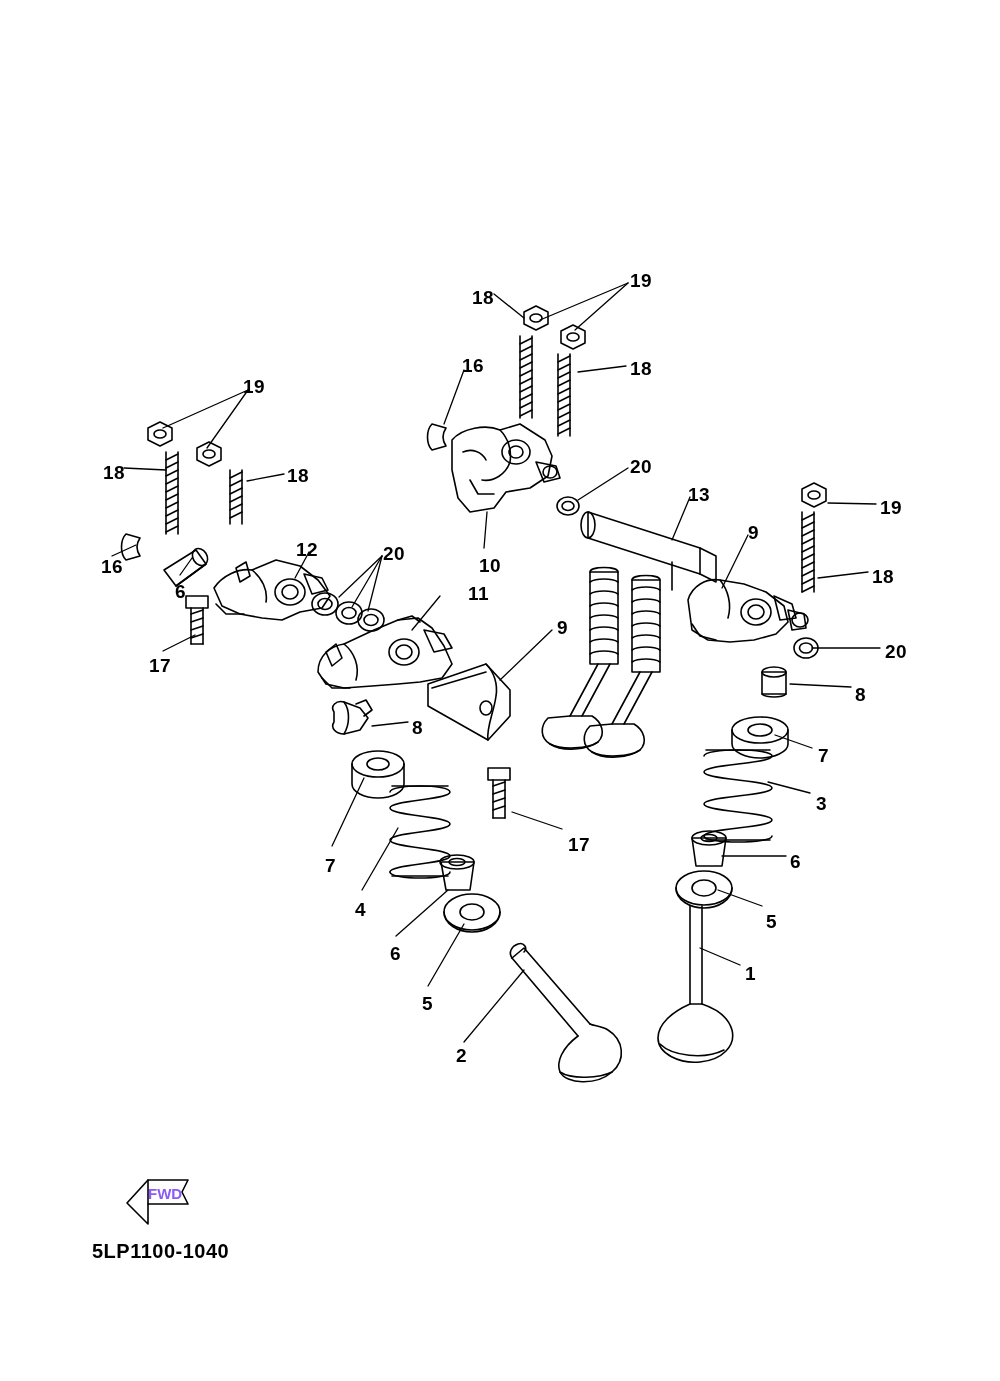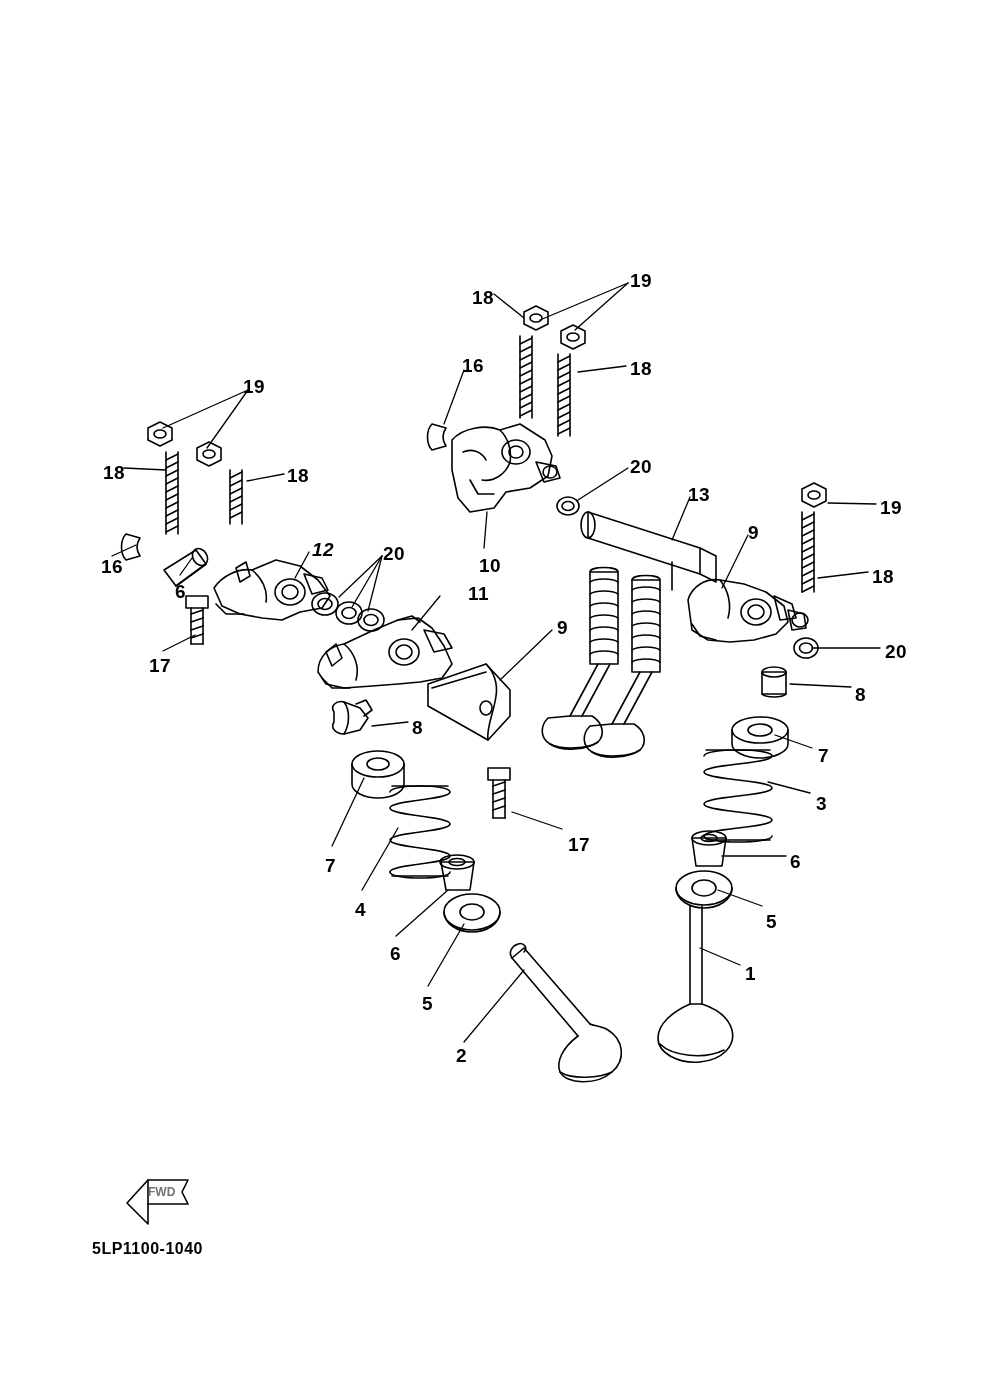--- a/index.html
+++ b/index.html
@@ -29,32 +29,32 @@
     font-family: "Liberation Sans", sans-serif;
     font-size: 19px;
     font-weight: bold;
     color: #000000;
     letter-spacing: 0.5px;
     white-space: nowrap;
   }
   .partno {
     position: absolute;
     font-family: "Liberation Sans", sans-serif;
-    font-size: 16px;
+    font-size: 20px;
     font-weight: bold;
     color: #000000;
     letter-spacing: 0.5px;
     white-space: nowrap;
   }
   .fwd-label {
     position: absolute;
     font-family: "Liberation Sans", sans-serif;
-    font-size: 12px;
+    font-size: 15px;
     font-weight: bold;
-    color: #737373;
+    color: #8b5cf6;
     letter-spacing: 0px;
   }
 </style>
 </head>
 <body>
 
 <div id="page">
 
   <svg id="diagram-svg" viewBox="0 0 1000 1381" xmlns="http://www.w3.org/2000/svg">
     <g fill="none" stroke="#000000" stroke-width="1.6" stroke-linecap="round" stroke-linejoin="round">
@@ -402,21 +402,21 @@
       <div class="callout" style="left: 472px; top: 287px;">18</div>
       <div class="callout" style="left: 630px; top: 358px;">18</div>
       <div class="callout" style="left: 462px; top: 355px;">16</div>
       <div class="callout" style="left: 243px; top: 376px;">19</div>
       <div class="callout" style="left: 103px; top: 462px;">18</div>
       <div class="callout" style="left: 287px; top: 465px;">18</div>
       <div class="callout" style="left: 630px; top: 456px;">20</div>
       <div class="callout" style="left: 688px; top: 484px;">13</div>
       <div class="callout" style="left: 880px; top: 497px;">19</div>
       <div class="callout" style="left: 748px; top: 522px;">9</div>
-      <div class="callout" style="left: 312px; top: 539px; font-style: italic;">12</div>
+      <div class="callout" style="left: 296px; top: 539px;">12</div>
       <div class="callout" style="left: 101px; top: 556px;">16</div>
       <div class="callout" style="left: 479px; top: 555px;">10</div>
       <div class="callout" style="left: 175px; top: 581px;">6</div>
       <div class="callout" style="left: 872px; top: 566px;">18</div>
       <div class="callout" style="left: 383px; top: 543px;">20</div>
       <div class="callout" style="left: 440px; top: 583px; margin-left: 28px;">11</div>
       <div class="callout" style="left: 557px; top: 617px;">9</div>
       <div class="callout" style="left: 885px; top: 641px;">20</div>
       <div class="callout" style="left: 149px; top: 655px;">17</div>
       <div class="callout" style="left: 412px; top: 717px;">8</div>

